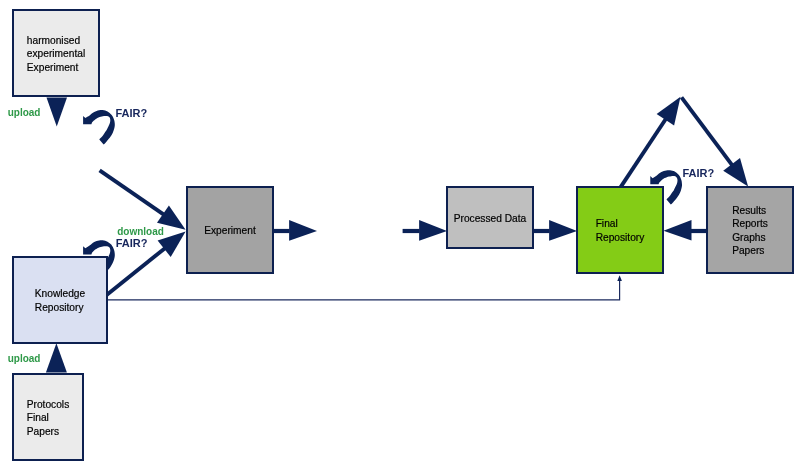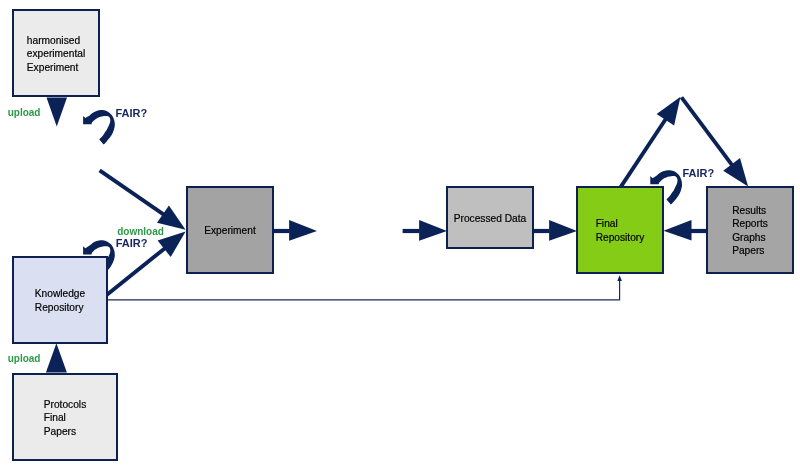--- a/index.html
+++ b/index.html
@@ -91,21 +91,21 @@
   </div>
 
 
   <div class="node" style="left:12px;top:256px;width:96px;height:88px;background:#dae0f2;">
     <div class="label">
         <div>Knowledge</div>
         <div>Repository</div>
       </div>
   </div>
 
-  <div class="node" style="left:12px;top:373px;width:106px;height:88px;background:#ebebeb;">
+  <div class="node" style="left:12px;top:373px;width:72px;height:88px;background:#ebebeb;">
     <div class="label">
         <div>Protocols</div>
         <div>Final</div>
         <div>Papers</div>
       </div>
   </div>
 
   <div class="node" style="left:186px;top:186px;width:88px;height:88px;background:#a3a3a3;">
     <div class="label">Experiment</div>
   </div>

